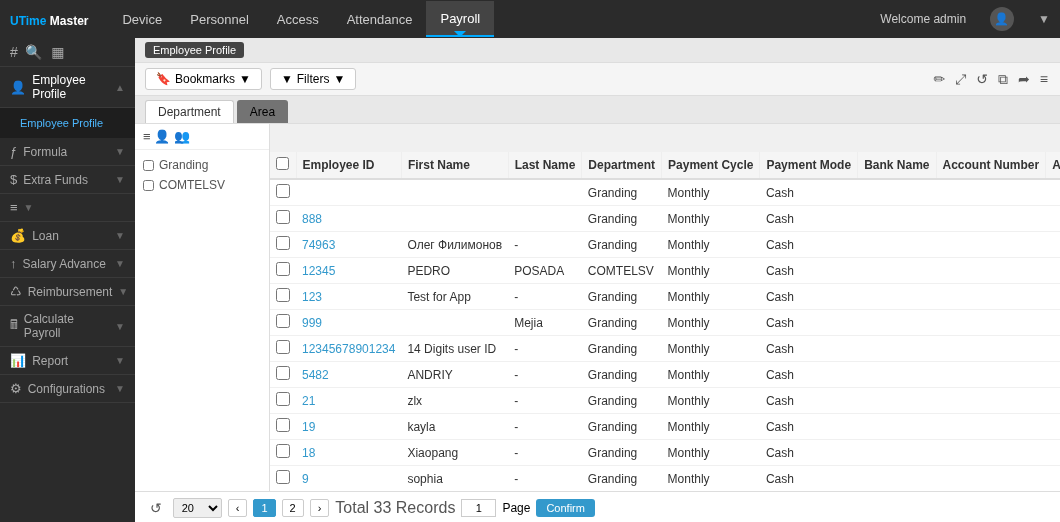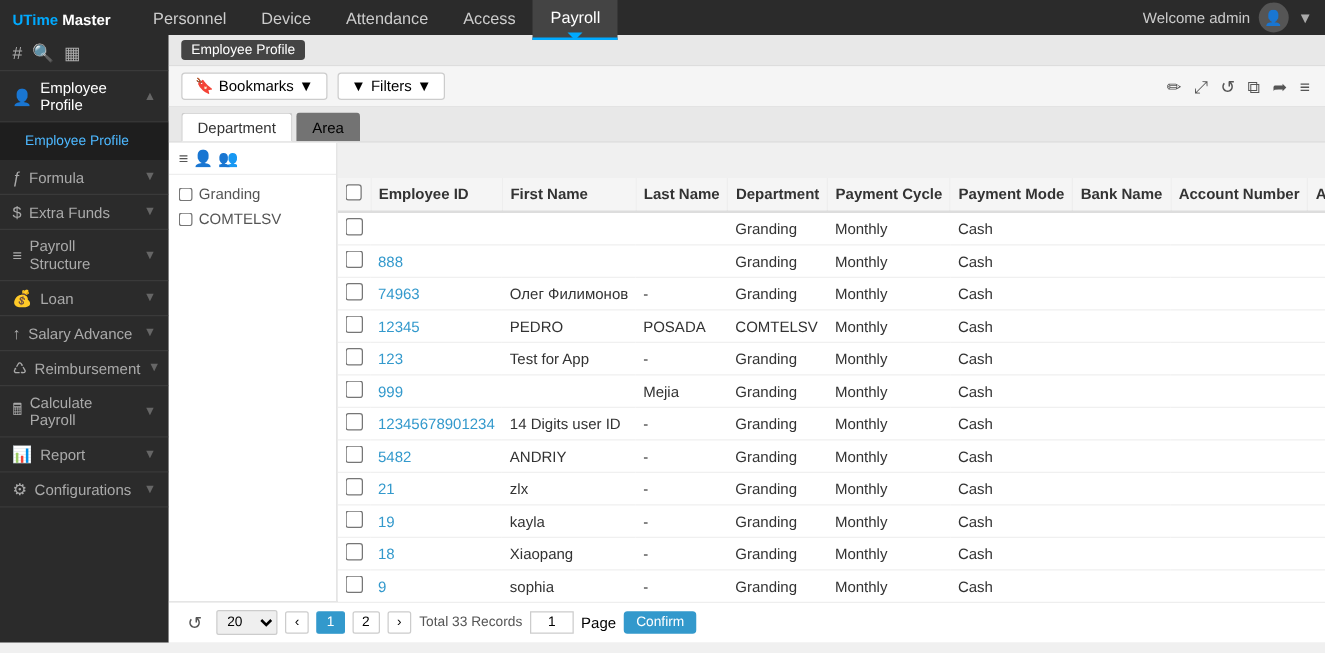--- a/index.html
+++ b/index.html
@@ -1,21 +1,21 @@
 <!DOCTYPE html>
 <html><head>
   <meta charset="utf-8">
   <style>
     * { box-sizing: border-box; margin: 0; padding: 0; font-family: Arial, sans-serif; font-size: 12px; }
     body { background: #f0f0f0; width: 1060px; height: 522px; overflow: hidden; }
 
     
     .top-nav {
       background: #2b2b2b;
-      height: 28px;
+      height: 38px;
       display: flex;
       align-items: center;
       padding: 0 10px;
     }
     .logo {
       font-size: 18px;
       font-weight: bold;
       margin-right: 20px;
     }
     .logo span:first-child { color: #00aaff; }
@@ -36,21 +36,21 @@
       border-bottom: 2px solid #00aaff;
     }
     .nav-item.active::after {
       content: '';
     }
     .nav-right {
       color: #ccc;
       font-size: 12px;
       display: flex;
       align-items: center;
-      gap: 7px;
+      gap: 24px;
     }
     .nav-right .user-icon {
       width: 24px; height: 24px;
       background: #555;
       border-radius: 50%;
       display: flex; align-items: center; justify-content: center;
       color: white;
     }
 
     
@@ -285,21 +285,21 @@
     }
     .confirm-btn {
       background: #3399cc;
       color: white;
       border: none;
       padding: 3px 10px;
       border-radius: 3px;
       cursor: pointer;
       font-size: 11px;
     }
-    .total-text { color: #555; font-size: 11px; }
+    .total-text { color: #555; font-size: 16px; }
     .page-input {
       width: 35px;
       border: 1px solid #ccc;
       padding: 2px 4px;
       font-size: 11px;
       text-align: center;
     }
     .refresh-btn {
       cursor: pointer;
       color: #555;
@@ -308,24 +308,24 @@
     }
   </style>
 </head>
 <body>
 
 <div class="top-nav">
   <div class="logo">
     <span>UTime </span><span>Master</span>
   </div>
   <div class="nav-items">
+    <div class="nav-item">Device</div>
     <div class="nav-item">Personnel</div>
-    <div class="nav-item">Device</div>
+    <div class="nav-item">Access</div>
     <div class="nav-item">Attendance</div>
-    <div class="nav-item">Access</div>
     <div class="nav-item active payroll-indicator">Payroll</div>
   </div>
   <div class="nav-right">
     <span>Welcome admin</span>
     <div class="user-icon">👤</div>
     <span style="color:#aaa; cursor:pointer;">▼</span>
   </div>
 </div>
 
 <div class="main-layout">
@@ -349,21 +349,20 @@
       <span class="sidebar-label">Formula</span>
       <span class="sidebar-arrow">▼</span>
     </div>
     <div class="sidebar-section">
       <span class="icon">$</span>
       <span class="sidebar-label">Extra Funds</span>
       <span class="sidebar-arrow">▼</span>
     </div>
     <div class="sidebar-section">
       <span class="icon">≡</span>
-      <span class="sidebar-label">Payroll Structure</span>
       <span class="sidebar-arrow">▼</span>
     </div>
     <div class="sidebar-section">
       <span class="icon">💰</span>
       <span class="sidebar-label">Loan</span>
       <span class="sidebar-arrow">▼</span>
     </div>
     <div class="sidebar-section">
       <span class="icon">↑</span>
       <span class="sidebar-label">Salary Advance</span>

